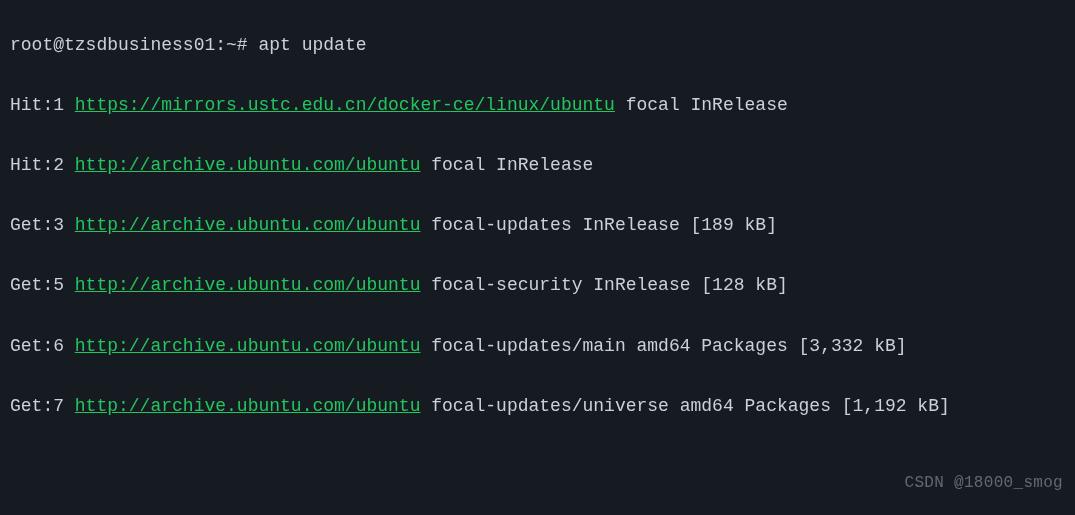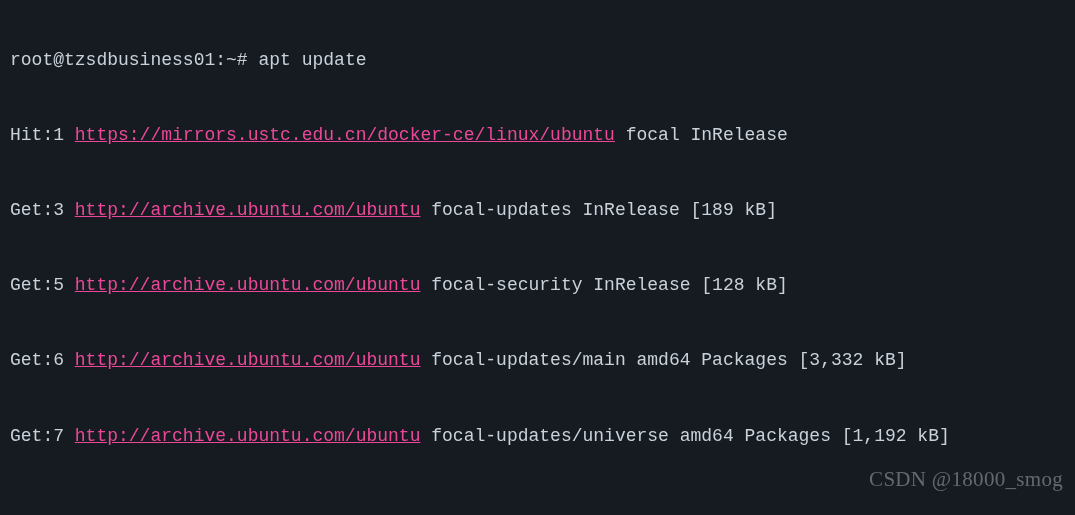--- a/index.html
+++ b/index.html
@@ -18,49 +18,49 @@
       height: 515px;
       overflow: hidden;
       position: relative;
       white-space: nowrap;
     }
     .terminal {
       white-space: pre;
     }
     .line {
       display: block;
-      margin-top: 15px;
     }
     .url {
-      color: #ec4899;
+      color: #22c55e;
       text-decoration: underline;
     }
     .prompt-user {
       color: #c9d1d9;
     }
     .command {
       color: #c9d1d9;
     }
     .watermark {
       position: absolute;
       bottom: 18px;
       right: 12px;
       color: #a0a8b0;
       opacity: 0.55;
-      font-size: 21px;
-      font-family: Liberation Serif, serif;
+      font-size: 16px;
+      font-family: Liberation Mono, monospace;
       letter-spacing: 0.3px;
     }
   </style>
 </head>
 <body>
 
 <div class="terminal">
 <span class="line"><span class="prompt-user">root@tzsdbusiness01</span>:<span>~</span><span>#</span> <span class="command">apt update</span></span>
 <span class="line"><span>Hit:1 </span><span class="url">https://mirrors.ustc.edu.cn/docker-ce/linux/ubuntu</span><span> focal InRelease</span></span>
+<span class="line"><span>Hit:2 </span><span class="url">http://archive.ubuntu.com/ubuntu</span><span> focal InRelease</span></span>
 <span class="line"><span>Get:3 </span><span class="url">http://archive.ubuntu.com/ubuntu</span><span> focal-updates InRelease [189 kB]</span></span>
 <span class="line"><span>Get:5 </span><span class="url">http://archive.ubuntu.com/ubuntu</span><span> focal-security InRelease [128 kB]</span></span>
 <span class="line"><span>Get:6 </span><span class="url">http://archive.ubuntu.com/ubuntu</span><span> focal-updates/main amd64 Packages [3,332 kB]</span></span>
 <span class="line"><span>Get:7 </span><span class="url">http://archive.ubuntu.com/ubuntu</span><span> focal-updates/universe amd64 Packages [1,192 kB]</span></span>
 <span class="line"></span>
 
 
 
 
 

